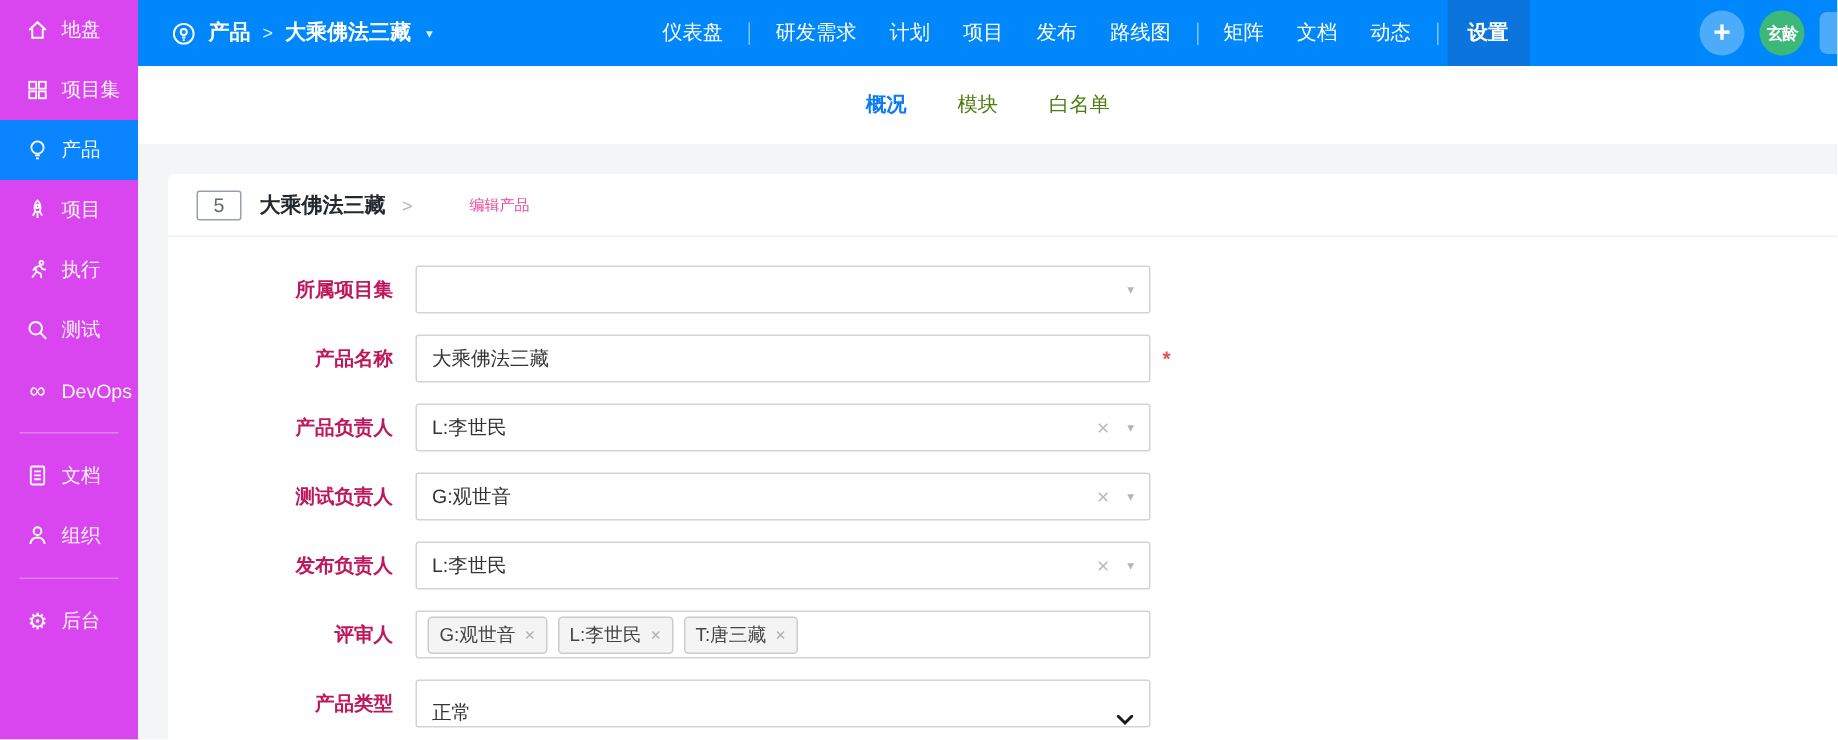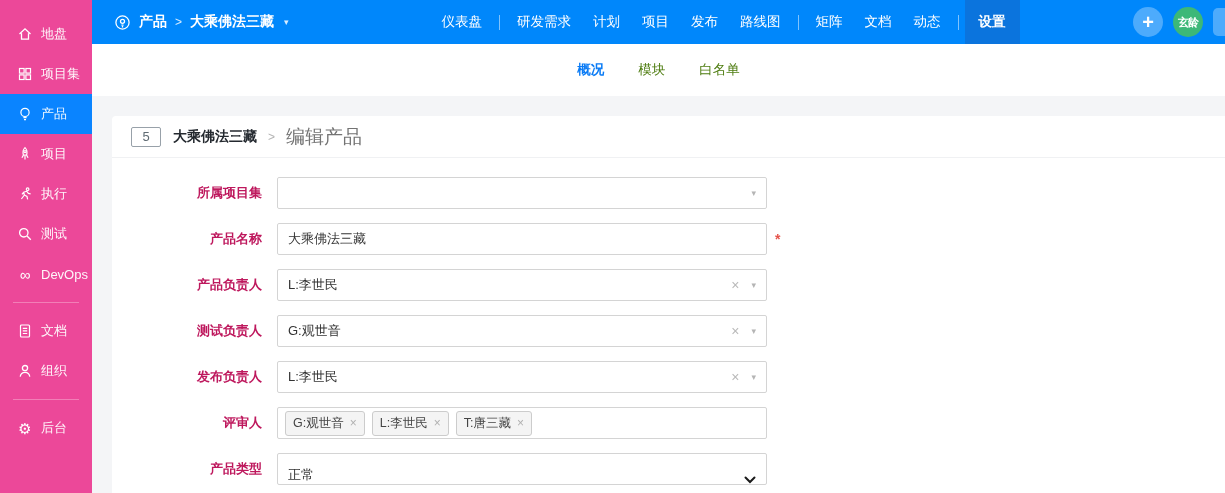--- a/index.html
+++ b/index.html
@@ -1,22 +1,22 @@
 <!DOCTYPE html>
 <html><head>
 <meta charset="utf-8">
 <style>
   * { margin:0; padding:0; box-sizing:border-box; }
   html,body { width:1225px; height:493px; overflow:hidden;
     font-family:"Liberation Sans","DejaVu Sans",sans-serif; background:#fff; }
   .app { display:flex; width:1225px; height:493px; }
 
   
-  .sidebar { width:92px; background:#ec4899; color:#fff; flex-shrink:0;
-    display:flex; flex-direction:column; padding-top:14px; }
+  .sidebar { width:92px; background:#d946ef; color:#fff; flex-shrink:0;
+    display:flex; flex-direction:column; padding-top:0; }
   .side-item { height:40px; display:flex; align-items:center; padding-left:17px;
     font-size:13px; color:rgba(255,255,255,.95); cursor:pointer; white-space:nowrap; }
   .side-item .ico { width:16px; height:16px; margin-right:8px; display:flex;
     align-items:center; justify-content:center; flex-shrink:0; }
   .side-item .ico svg { display:block; }
   .side-item.active { background:#0a84ff; }
   .side-divider { border-top:1px solid rgba(255,255,255,.30); margin:8px 13px; }
   .glyph-ico { font-size:15px; line-height:1; color:#fff; }
 
   
@@ -51,21 +51,21 @@
   
   .content { flex:1; background:#f4f5f7; padding:20px 0 0 20px; min-height:0; }
   .card { background:#fff; border-radius:4px 0 0 0; height:100%; overflow:hidden; }
   .card-head { height:42px; display:flex; align-items:center; padding-left:19px;
     border-bottom:1px solid #f0f1f3; }
   .id-badge { min-width:30px; height:20px; border:1px solid #98a1a9; border-radius:2px;
     color:#5f6b73; font-size:13px; display:flex; align-items:center; justify-content:center;
     padding:0 6px; }
   .card-title { margin-left:12px; font-size:14px; font-weight:bold; color:#24292f; }
   .crumb-sep { margin:0 11px; color:#b3b3b3; font-size:12px; }
-  .crumb-action { color:#737373; font-size:19px; }
+  .crumb-action { color:#ec4899; font-size:10px;margin-left:27px; }
 
   
   .form { padding-top:19px; }
   .frow { display:flex; align-items:center; margin-bottom:14px; height:32px; }
   .flabel { width:150px; text-align:right; font-size:13px; font-weight:bold; color:#be185d;
     margin-right:15px; white-space:nowrap; flex-shrink:0; }
   .ctrl { width:490px; height:32px; border:1px solid #d4d4d4; border-radius:2px;
     background:#fff; display:flex; align-items:center; padding:0 10px; font-size:13px;
     color:#333; position:relative; }
   input.ctrl { outline:none; }

